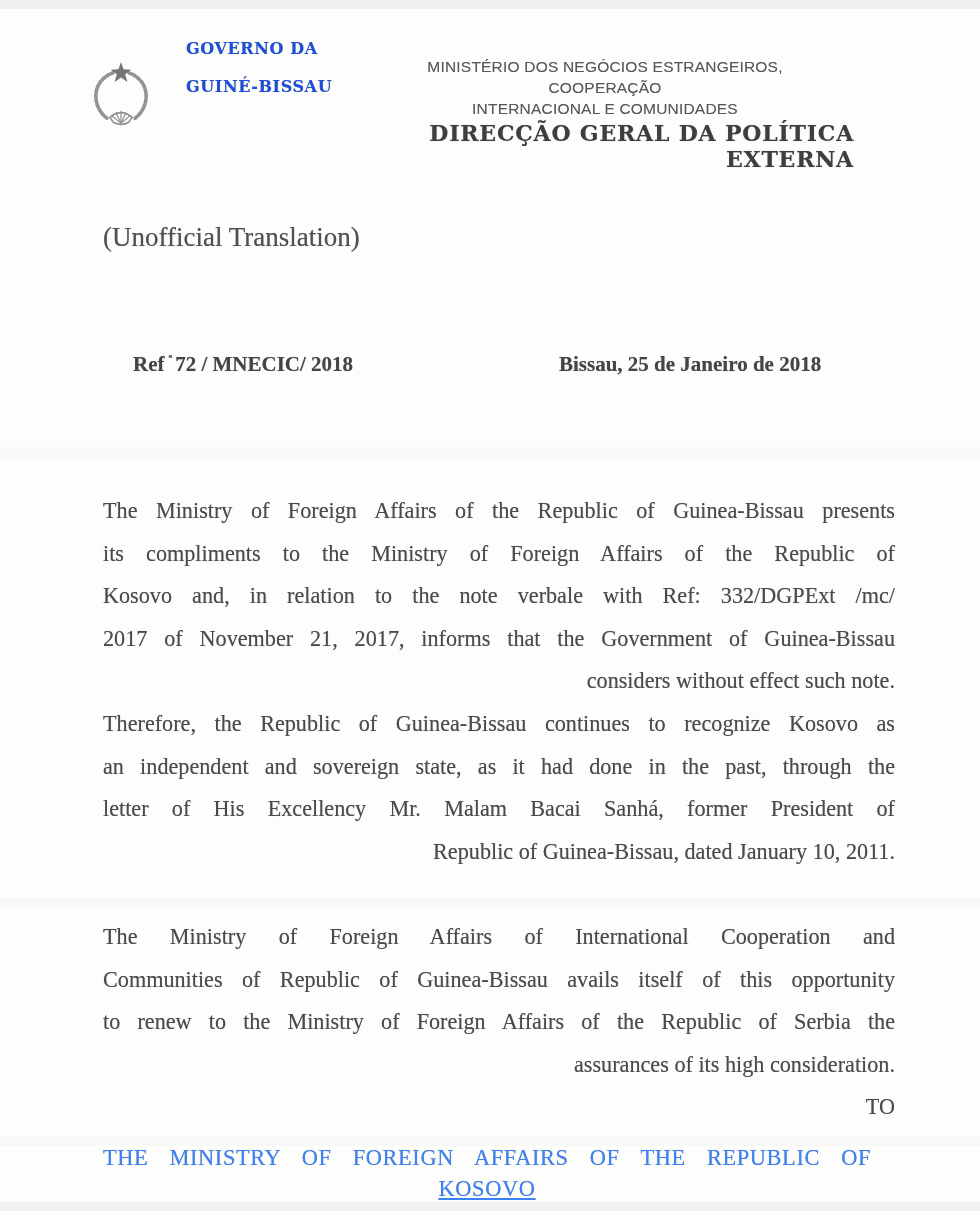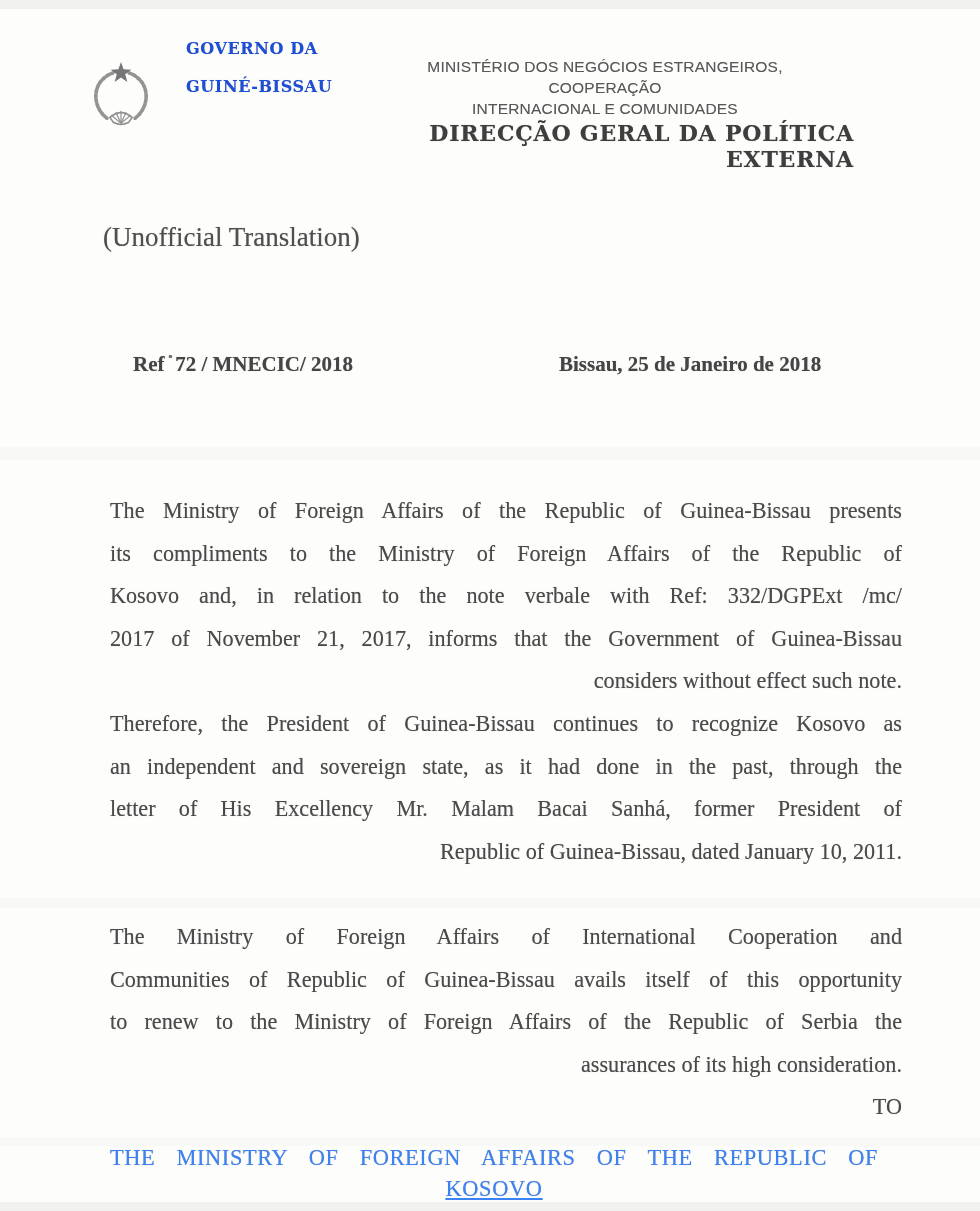--- a/index.html
+++ b/index.html
@@ -58,21 +58,20 @@
   }
   .ref{position:absolute;left:2px;top:0;}
   .ref sup{font-size:0.58em;vertical-align:super;margin:0 3px 0 4px;}
   .date{position:absolute;left:428px;top:0;}
 
   
   .body{
     position:absolute;left:103px;top:490px;width:792px;
     font-size:22.2px;color:#4a4a4a;
     text-shadow:0 0 0.7px rgba(80,80,80,0.5);
-    margin-left:7px;
   }
   .line{height:42.6px;line-height:42.6px;}
   .j{text-align:justify;text-align-last:justify;}
   .l{text-align:right;}
   .blank{height:42.6px;}
 
   .addressee{
     margin-top:13px;width:768px;
     font-size:22.4px;letter-spacing:0.6px;color:#3b82f6;font-weight:500;
     text-shadow:0 0 0.7px rgba(70,70,70,0.5);
@@ -125,21 +124,21 @@
     <span class="ref"><span>Ref</span><sup>ª</sup><span>72 / MNECIC/ 2018</span></span>
     <span class="date">Bissau, 25 de Janeiro de 2018</span>
   </div>
 
   <div class="body">
     <div class="line j">The Ministry of Foreign Affairs of the Republic of Guinea-Bissau presents</div>
     <div class="line j">its compliments to the Ministry of Foreign Affairs of the Republic of</div>
     <div class="line j">Kosovo and, in relation to the note verbale with Ref: 332/DGPExt /mc/</div>
     <div class="line j">2017 of November 21, 2017, informs that the Government of Guinea-Bissau</div>
     <div class="line l">considers without effect such note.</div>
-    <div class="line j">Therefore, the President of Guinea-Bissau continues to recognize Kosovo as</div>
+    <div class="line j">Therefore, the Republic of Guinea-Bissau continues to recognize Kosovo as</div>
     <div class="line j">an independent and sovereign state, as it had done in the past, through the</div>
     <div class="line j">letter of His Excellency Mr. Malam Bacai Sanhá, former President of</div>
     <div class="line l">Republic of Guinea-Bissau, dated January 10, 2011.</div>
     <div class="line blank"></div>
     <div class="line j">The Ministry of Foreign Affairs of International Cooperation and</div>
     <div class="line j">Communities of Republic of Guinea-Bissau avails itself of this opportunity</div>
     <div class="line j">to renew to the Ministry of Foreign Affairs of the Republic of Serbia the</div>
     <div class="line l">assurances of its high consideration.</div>
     <div class="line l">TO</div>
 

